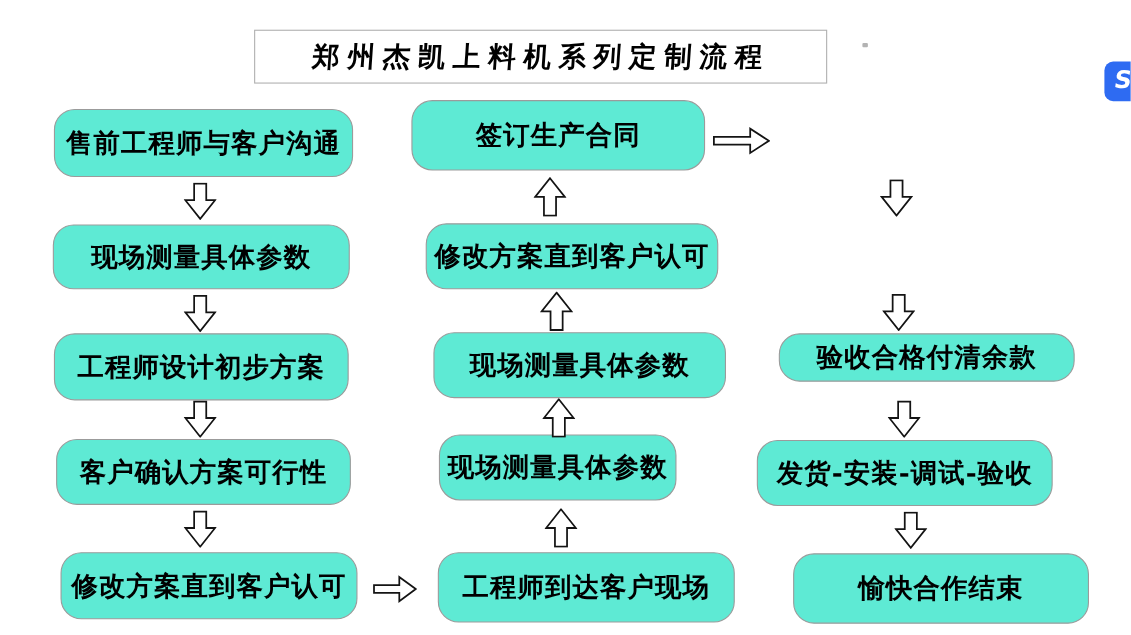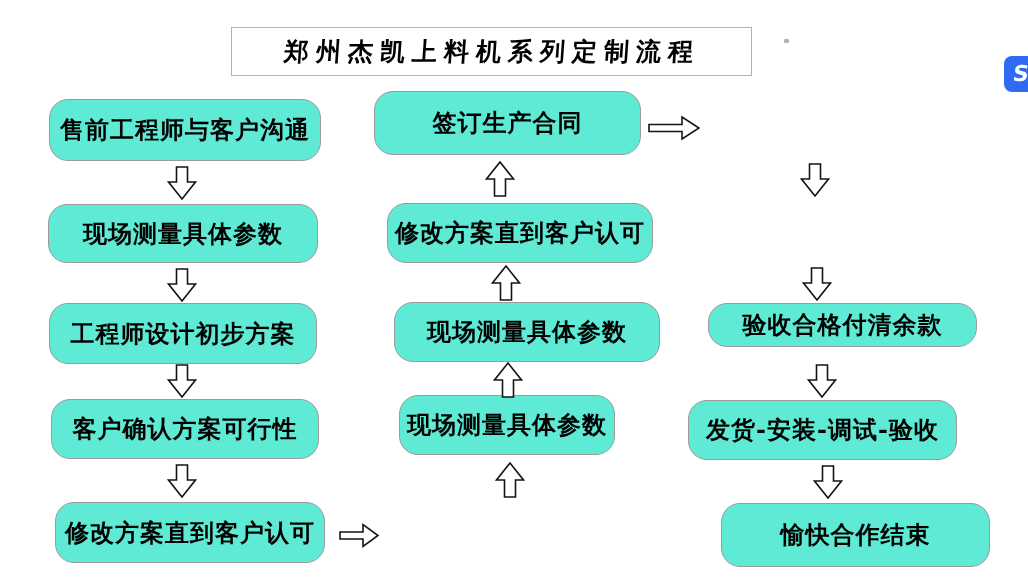--- a/index.html
+++ b/index.html
@@ -72,20 +72,23 @@
     </div>
   <div class="box" style="left:387px;top:203px;width:266px;height:60px">
       <span>修改方案直到客户认可</span>
     </div>
   <div class="box" style="left:394px;top:302px;width:266px;height:60px">
       <span>现场测量具体参数</span>
     </div>
   <div class="box" style="left:399px;top:395px;width:216px;height:60px">
       <span>现场测量具体参数</span>
     </div>
+  <div class="box" style="left:398px;top:502px;width:270px;height:64px">
+      <span>工程师到达客户现场</span>
+    </div>
 
   <div class="box" style="left:708px;top:303px;width:269px;height:44px">
       <span>验收合格付清余款</span>
     </div>
   <div class="box" style="left:688px;top:400px;width:269px;height:60px">
       <span>发货-安装-调试-验收</span>
     </div>
   <div class="box" style="left:721px;top:503px;width:269px;height:64px">
       <span>愉快合作结束</span>
     </div>

